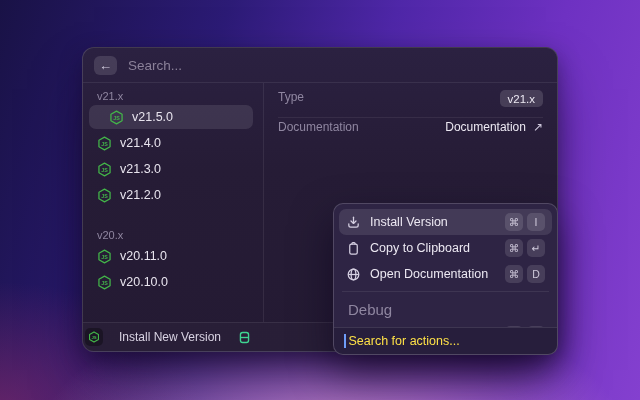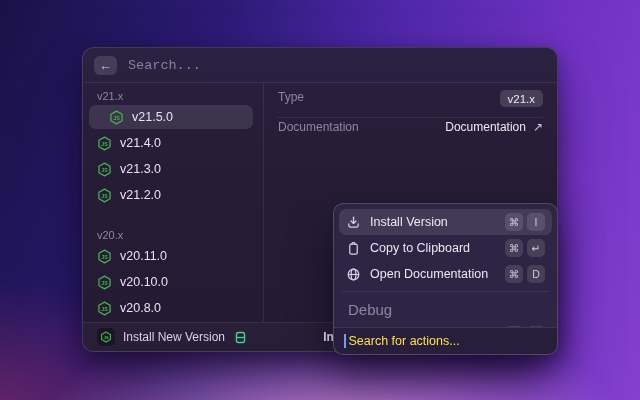--- a/index.html
+++ b/index.html
@@ -17,21 +17,21 @@
     background:linear-gradient(180deg,#2b2141 0%,#261c36 40%,#241a33 100%);
     border:1px solid rgba(255,255,255,0.14);
     box-shadow:0 30px 55px -12px rgba(15,5,35,0.7),0 8px 22px rgba(20,8,40,0.45);
     display:flex;flex-direction:column;
   }
   .win-header{flex:0 0 34px;display:flex;align-items:center;gap:11px;padding:0 11px;
     border-bottom:1px solid rgba(255,255,255,0.08);}
   .back-btn{width:23px;height:19px;border-radius:6px;background:rgba(255,255,255,0.13);
     color:#d6d0e2;display:flex;align-items:center;justify-content:center;font-size:13px;cursor:default;}
   .search-input{flex:1;background:transparent;border:none;outline:none;
-    font-family:Liberation Mono, monospace;font-size:13.5px;color:#ece8f2;padding:0;}
+    font-family:Liberation Sans, sans-serif;font-size:13.5px;color:#ece8f2;padding:0;}
   .search-input::placeholder{color:#8b8199;}
   .win-body{flex:1;display:flex;min-height:0;position:relative;}
   .list-pane{width:180px;box-sizing:border-box;padding:4px 10px 0 6px;overflow:hidden;}
   .section-label{font-size:11px;color:#8f86a0;padding:3px 8px;height:12px;line-height:12px;}
   .sec2{margin-top:19px;}
   .list-row{height:24px;margin-bottom:2px;display:flex;align-items:center;gap:8px;
     padding:0 8px;border-radius:7px;font-size:12.5px;color:#e8e4ee;}
   .list-row.selected{background:rgba(255,255,255,0.10);padding-left:20px;}
   .details-pane{flex:1;border-left:1px solid rgba(255,255,255,0.08);padding:7px 14px 0;min-width:0;}
   .meta-row{display:flex;justify-content:space-between;align-items:flex-start;height:25px;font-size:12px;}
@@ -53,21 +53,21 @@
   .ap-keys{margin-left:auto;display:flex;gap:4px;}
   .key{min-width:12px;height:18px;padding:0 3px;background:rgba(255,255,255,0.12);border-radius:5px;
     display:flex;align-items:center;justify-content:center;font-size:10.5px;color:#cfc9db;}
   .ap-sep{border-top:1px solid rgba(255,255,255,0.08);margin:4px 3px;}
   .ap-section{font-size:15px;color:#8f86a0;padding:5px 9px 4px;}
   .ap-search{flex:0 0 26px;border-top:1px solid rgba(255,255,255,0.11);display:flex;align-items:center;
     padding:0 10px;font-size:12.5px;color:#fde047;background:rgba(18,10,30,0.22);}
   .caret{width:1.5px;height:14px;background:#6f9df8;margin-right:3px;}
   
   .win-footer{flex:0 0 28px;border-top:1px solid rgba(255,255,255,0.08);display:flex;align-items:center;
-    padding:0 14px;gap:8px;background:rgba(255,255,255,0.02);border-radius:0 0 12px 12px;}
+    padding:0 2px;gap:16px;background:rgba(255,255,255,0.02);border-radius:0 0 12px 12px;}
   .footer-app-icon{width:18px;height:18px;border-radius:5px;background:rgba(0,0,0,0.32);
     display:flex;align-items:center;justify-content:center;}
   .footer-label{font-size:12px;color:#d9d3e3;}
   .footer-right{margin-left:auto;display:flex;align-items:center;gap:6px;}
   .primary-label{font-size:12px;font-weight:700;color:#f1eef6;}
   .footer-div{width:1px;height:14px;background:rgba(255,255,255,0.10);margin:0 3px;}
   .actions-group{display:flex;align-items:center;gap:5px;background:rgba(255,255,255,0.05);
     border-radius:6px;padding:3px 5px;}
   .actions-label{font-size:12px;color:#d2cbdf;}
   svg{display:block;}
@@ -138,29 +138,20 @@
         <span>v20.11.0</span>
       </div>
       <div class="list-row">
         <span class="icon">
           <svg width="15" height="15" viewBox="0 0 24 24">
               <path d="M12 1.8 20.9 6.9 V17.1 L12 22.2 3.1 17.1 V6.9 Z" fill="none" stroke="#43b649" stroke-width="2" stroke-linejoin="round"></path>
               <text x="12" y="15.6" text-anchor="middle" font-size="8.5" font-weight="bold" fill="#43b649" font-family="Liberation Sans">JS</text>
             </svg>
         </span>
         <span>v20.10.0</span>
-      </div>
-      <div class="list-row">
-        <span class="icon">
-          <svg width="15" height="15" viewBox="0 0 24 24">
-              <path d="M12 1.8 20.9 6.9 V17.1 L12 22.2 3.1 17.1 V6.9 Z" fill="none" stroke="#43b649" stroke-width="2" stroke-linejoin="round"></path>
-              <text x="12" y="15.6" text-anchor="middle" font-size="8.5" font-weight="bold" fill="#43b649" font-family="Liberation Sans">JS</text>
-            </svg>
-        </span>
-        <span>v20.8.0</span>
       </div>
     </div>
 
     <div class="details-pane">
       <div class="meta-row">
         <span class="meta-label">Type</span>
         <span class="tag">v21.x</span>
       </div>
       <div class="meta-divider"></div>
       <div class="meta-row">

